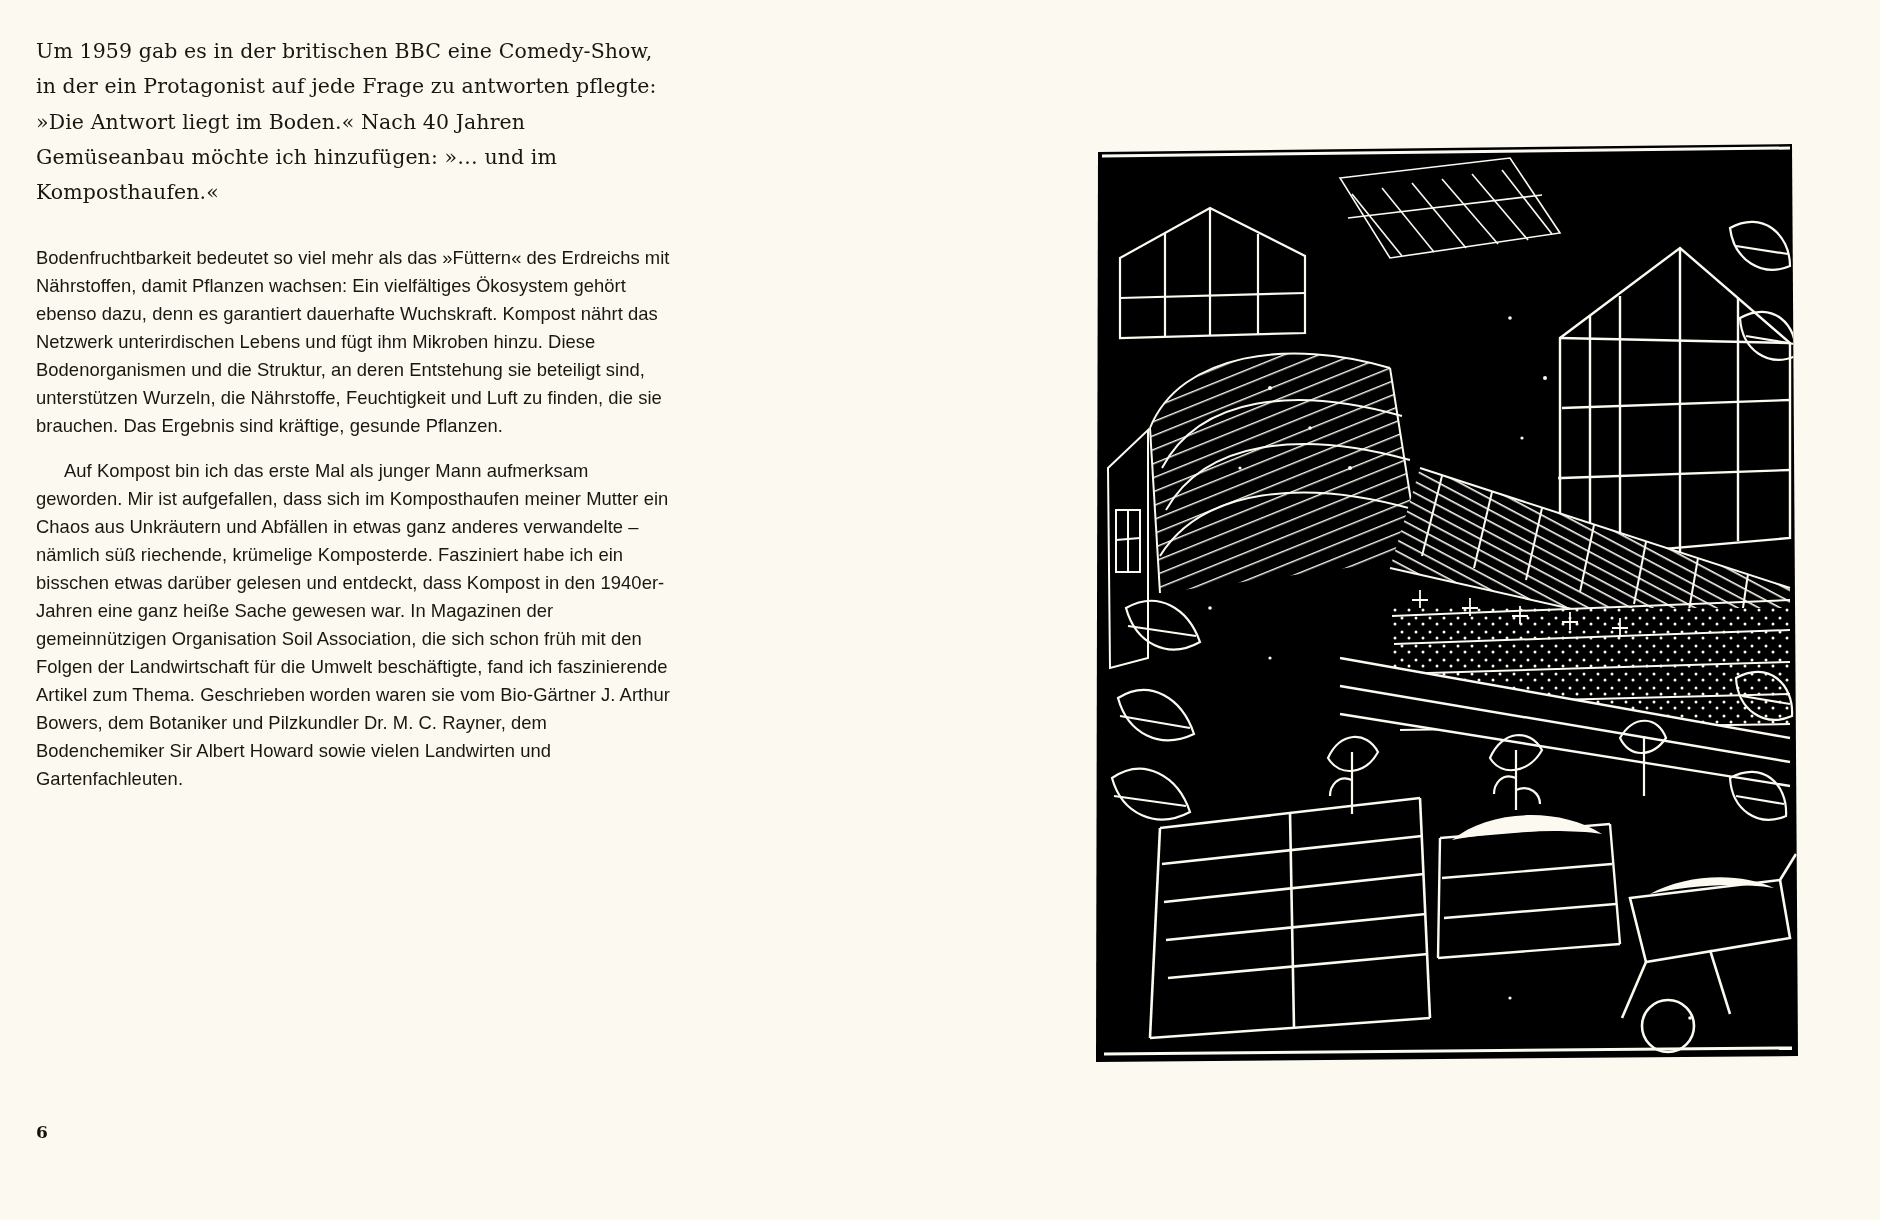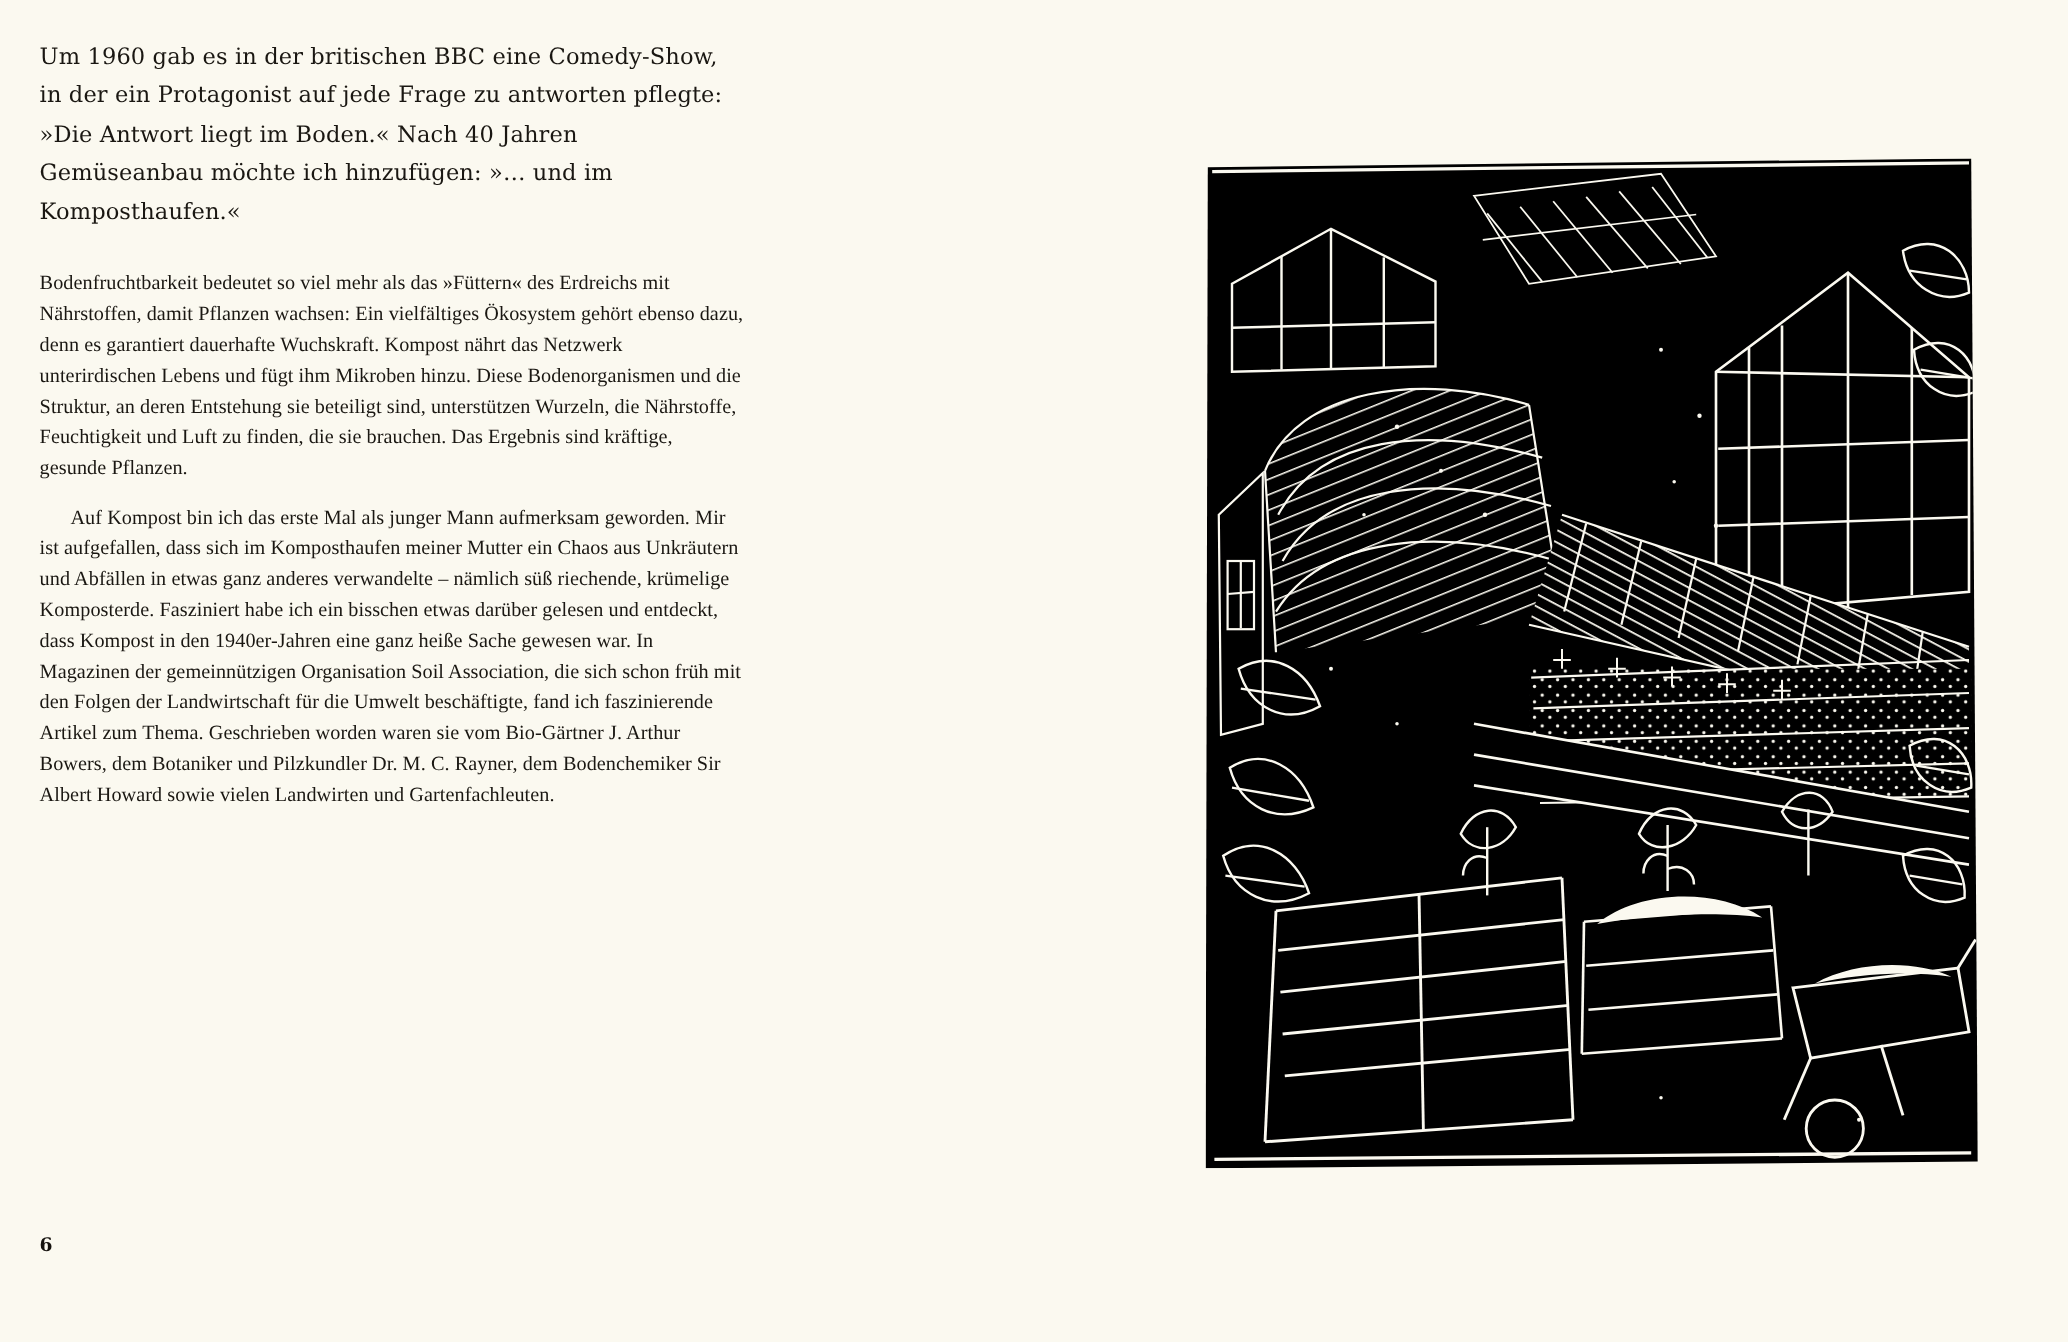--- a/index.html
+++ b/index.html
@@ -45,21 +45,21 @@
     font-family: "DejaVu Serif", serif;
     font-size: 20.5px;
     line-height: 1.72;
     color: #1a1712;
     margin: 0 0 34px 0;
     letter-spacing: 0.1px;
     width: 640px;
   }
 
   .body-para {
-    font-family: Liberation Serif, serif;
+    font-family: Liberation Sans, sans-serif;
     font-size: 18.4px;
     line-height: 1.52;
     color: #1a1712;
     margin: 0;
     letter-spacing: 0.05px;
     width: 640px;
   }
   .body-para + .body-para {
     text-indent: 28px;
     margin-top: 17px;
@@ -88,21 +88,21 @@
     height: 100%;
     display: block;
   }
 </style>
 </head>
 <body>
 
 <div class="page">
 
   <div class="text-col">
-    <p class="lede">Um 1960 gab es in der britischen BBC eine Comedy-Show, in der ein Protagonist auf jede Frage zu antworten pflegte: »Die Antwort liegt im Boden.« Nach 40 Jahren Gemüseanbau möchte ich hinzufügen: »… und im Komposthaufen.«</p>
+    <p class="lede">Um 1959 gab es in der britischen BBC eine Comedy-Show, in der ein Protagonist auf jede Frage zu antworten pflegte: »Die Antwort liegt im Boden.« Nach 40 Jahren Gemüseanbau möchte ich hinzufügen: »… und im Komposthaufen.«</p>
     <p class="body-para">Bodenfruchtbarkeit bedeutet so viel mehr als das »Füttern« des Erdreichs mit Nährstoffen, damit Pflanzen wachsen: Ein vielfältiges Ökosystem gehört ebenso dazu, denn es garantiert dauerhafte Wuchskraft. Kompost nährt das Netzwerk unterirdischen Lebens und fügt ihm Mikroben hinzu. Diese Bodenorganismen und die Struktur, an deren Entstehung sie beteiligt sind, unterstützen Wurzeln, die Nährstoffe, Feuchtigkeit und Luft zu finden, die sie brauchen. Das Ergebnis sind kräftige, gesunde Pflanzen.</p>
     <p class="body-para">Auf Kompost bin ich das erste Mal als junger Mann aufmerksam geworden. Mir ist aufgefallen, dass sich im Komposthaufen meiner Mutter ein Chaos aus Unkräutern und Abfällen in etwas ganz anderes verwandelte – nämlich süß riechende, krümelige Komposterde. Fasziniert habe ich ein bisschen etwas darüber gelesen und entdeckt, dass Kompost in den 1940er-Jahren eine ganz heiße Sache gewesen war. In Magazinen der gemeinnützigen Organisation Soil Association, die sich schon früh mit den Folgen der Landwirtschaft für die Umwelt beschäftigte, fand ich faszinierende Artikel zum Thema. Geschrieben worden waren sie vom Bio-Gärtner J. Arthur Bowers, dem Botaniker und Pilzkundler Dr. M. C. Rayner, dem Bodenchemiker Sir Albert Howard sowie vielen Landwirten und Gartenfachleuten.</p>
   </div>
 
   <div class="folio">6</div>
 
   <div class="illus-wrap">
     <svg class="illus" viewBox="0 0 712 930" preserveAspectRatio="none">
       <defs>
         <clipPath id="frame">

